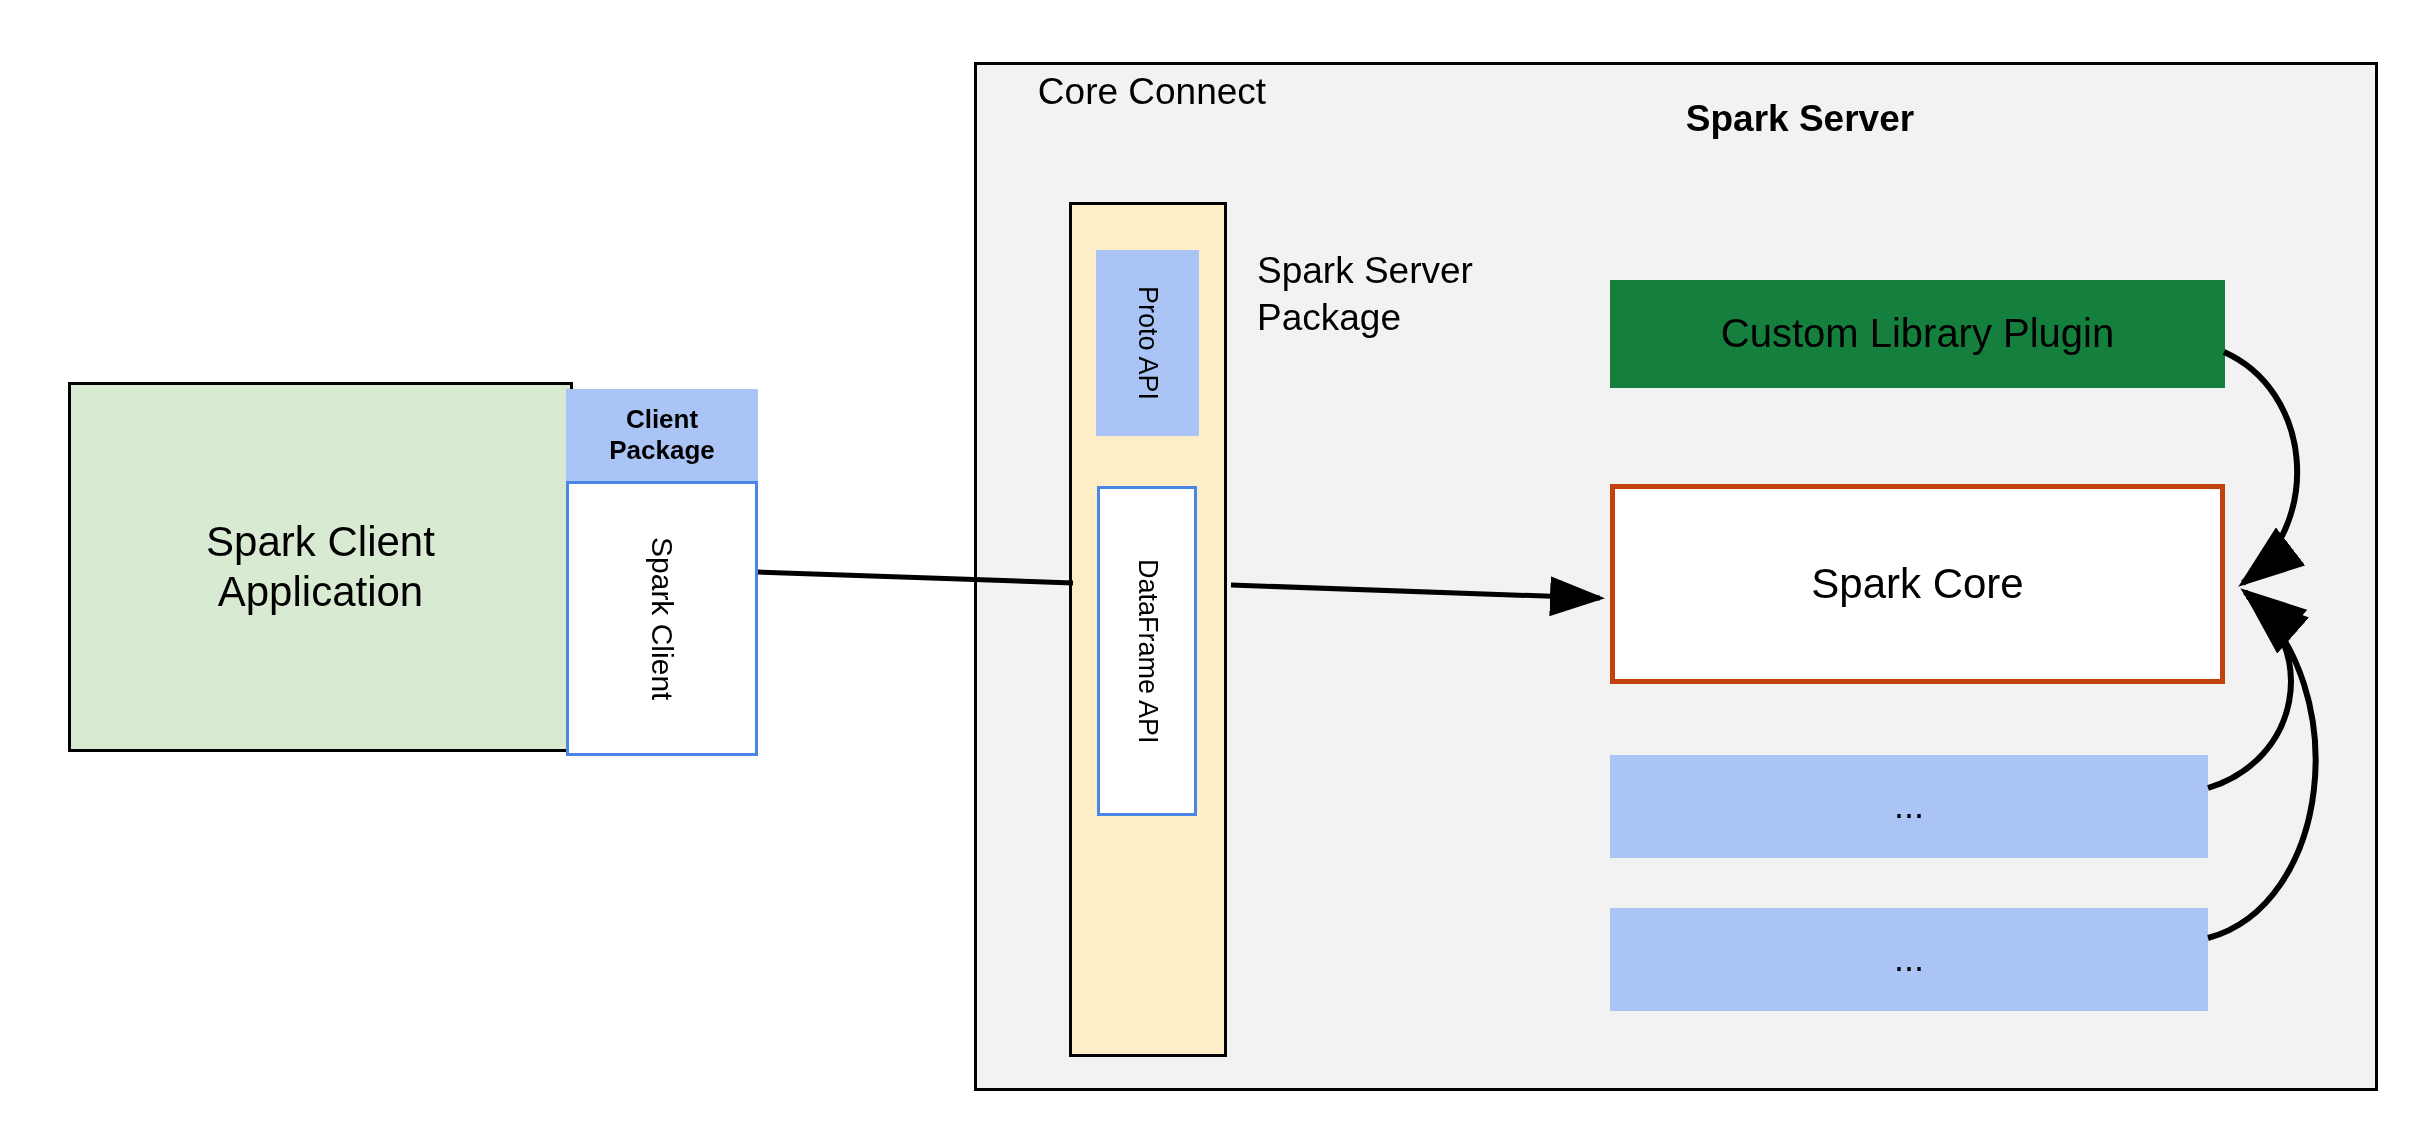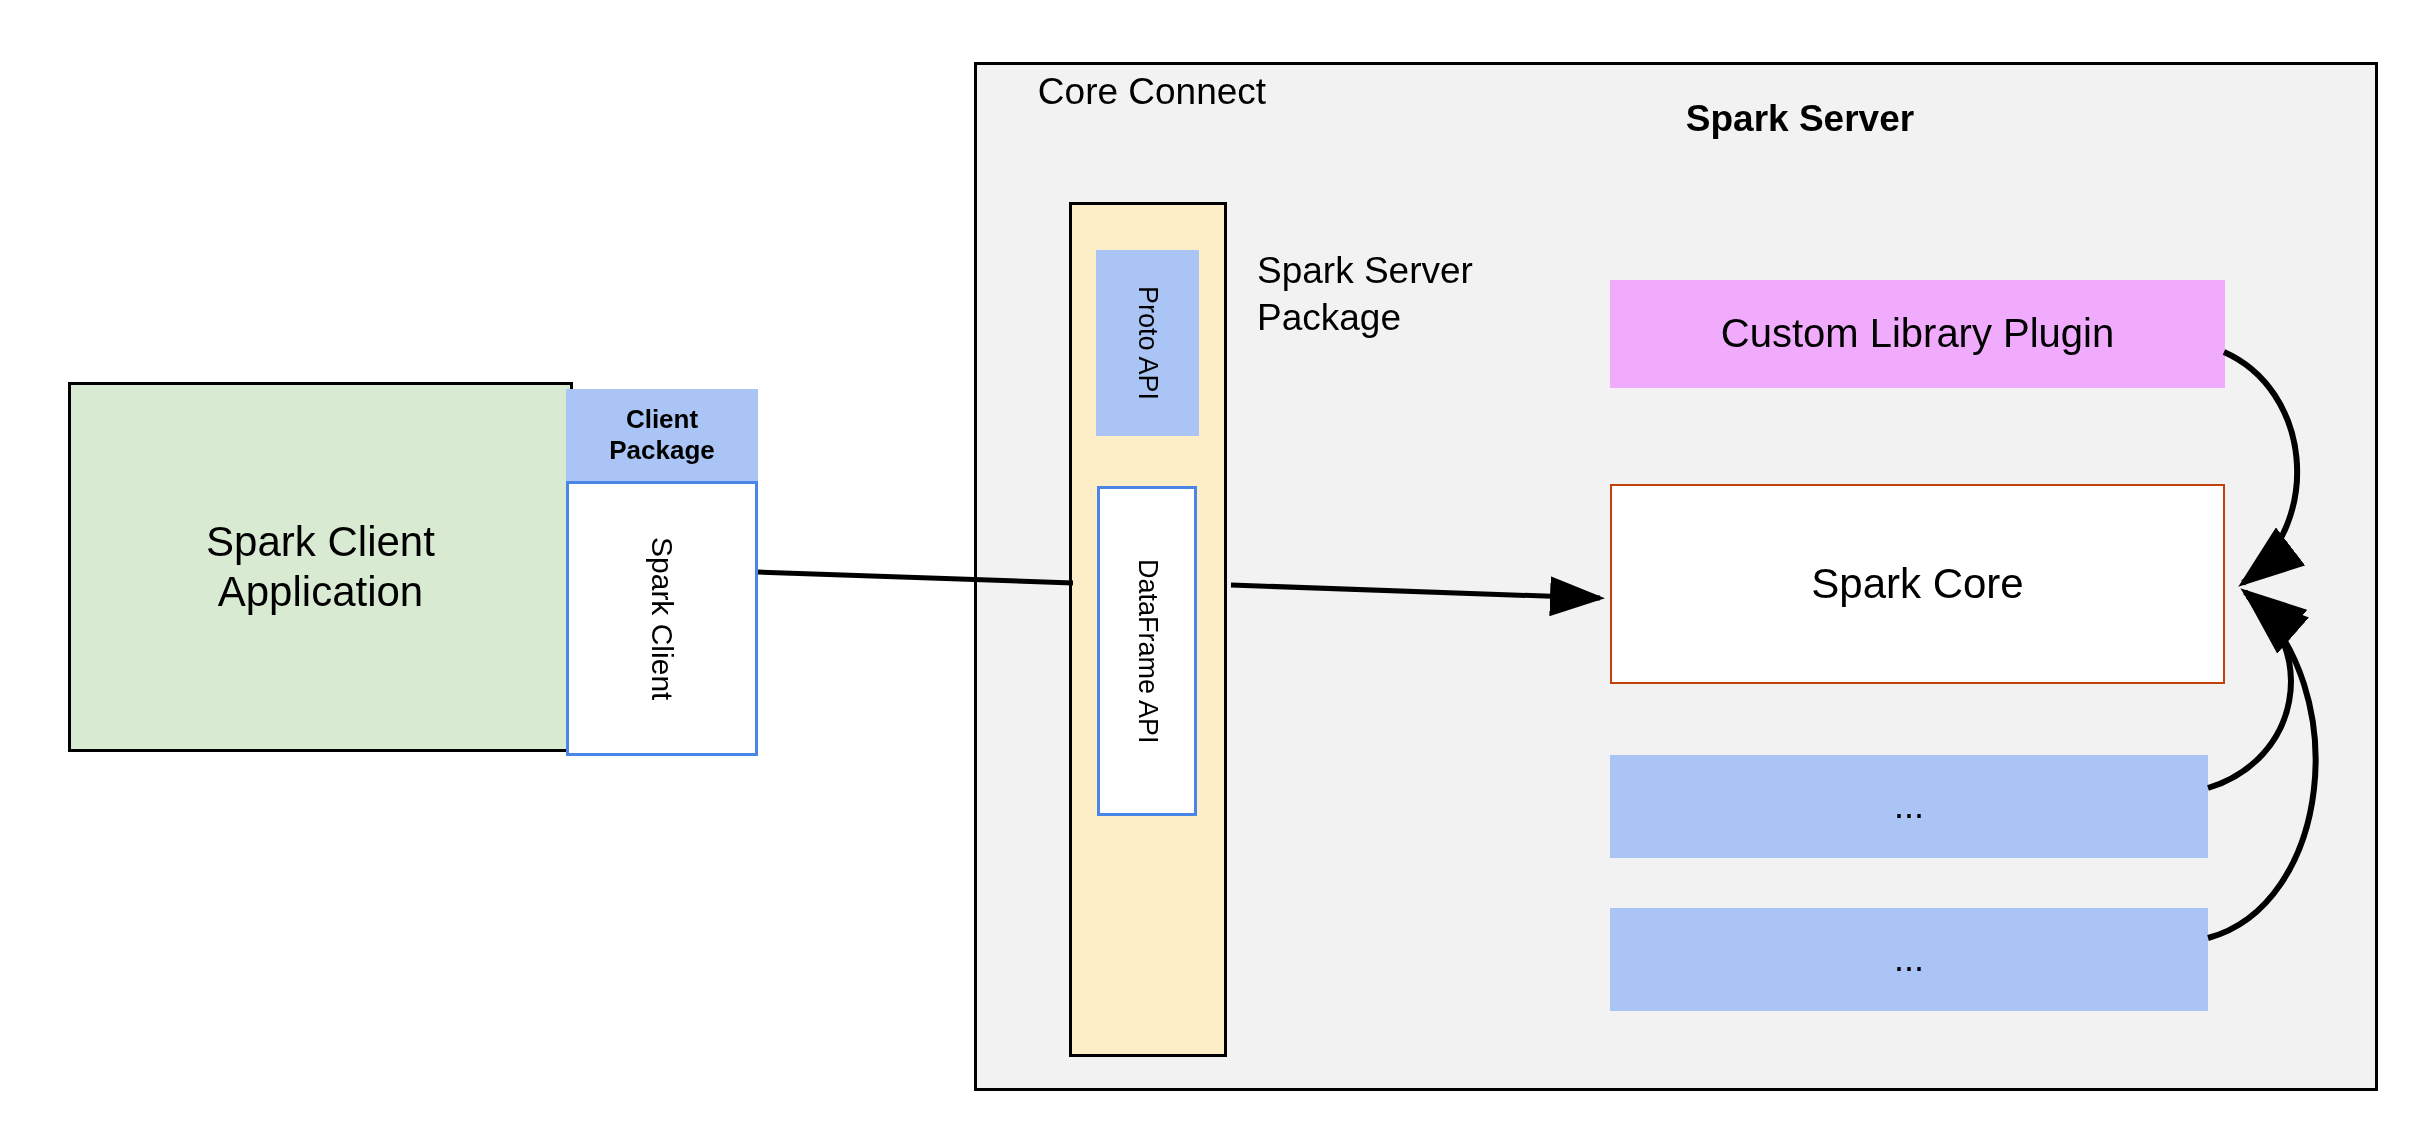--- a/index.html
+++ b/index.html
@@ -141,31 +141,31 @@
   #spark-client-box .vlabel {
     font-size: 30px;
   }
 
   
   #custom-library-plugin-box {
     left: 1610px;
     top: 280px;
     width: 615px;
     height: 108px;
-    background: #f0abfc;
+    background: #15803d;
     font-size: 40px;
   }
 
   #spark-core-box {
     left: 1610px;
     top: 484px;
     width: 615px;
     height: 200px;
     background: #ffffff;
-    border: 2px solid #c2410c;
+    border: 5px solid #c2410c;
     font-size: 42px;
   }
 
   #ellipsis-box-1 {
     left: 1610px;
     top: 755px;
     width: 598px;
     height: 103px;
     background: #a9c4f5;
     font-size: 36px;

